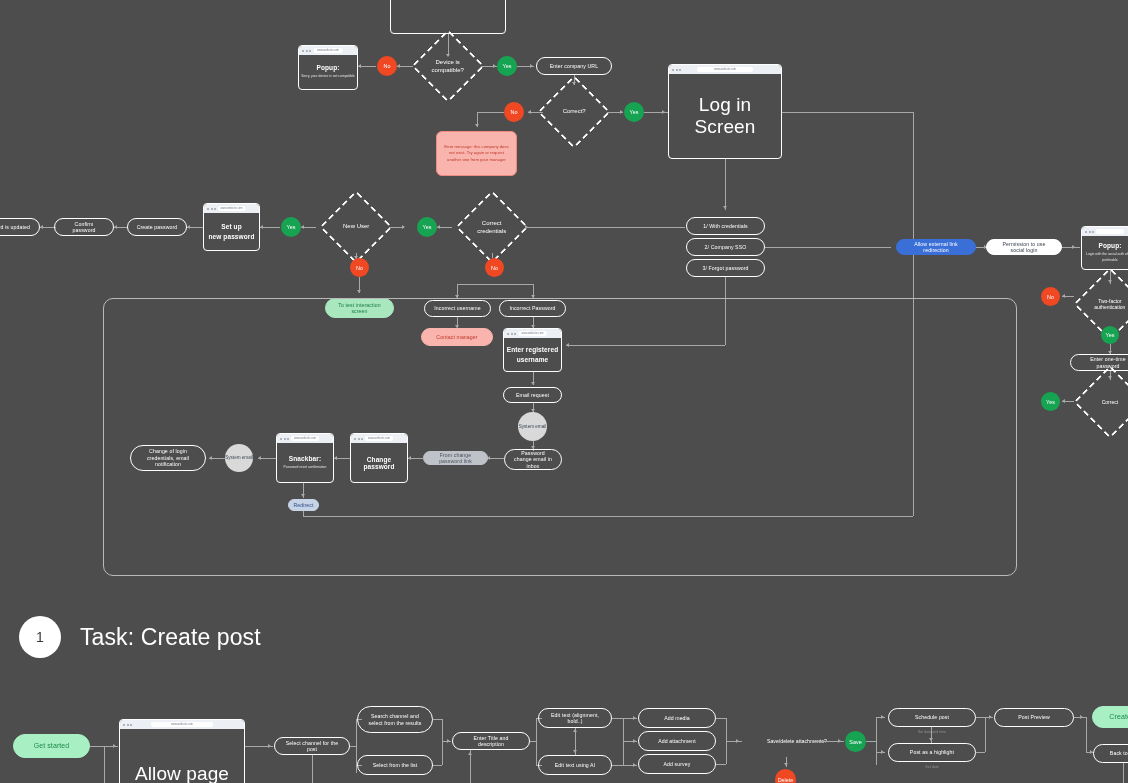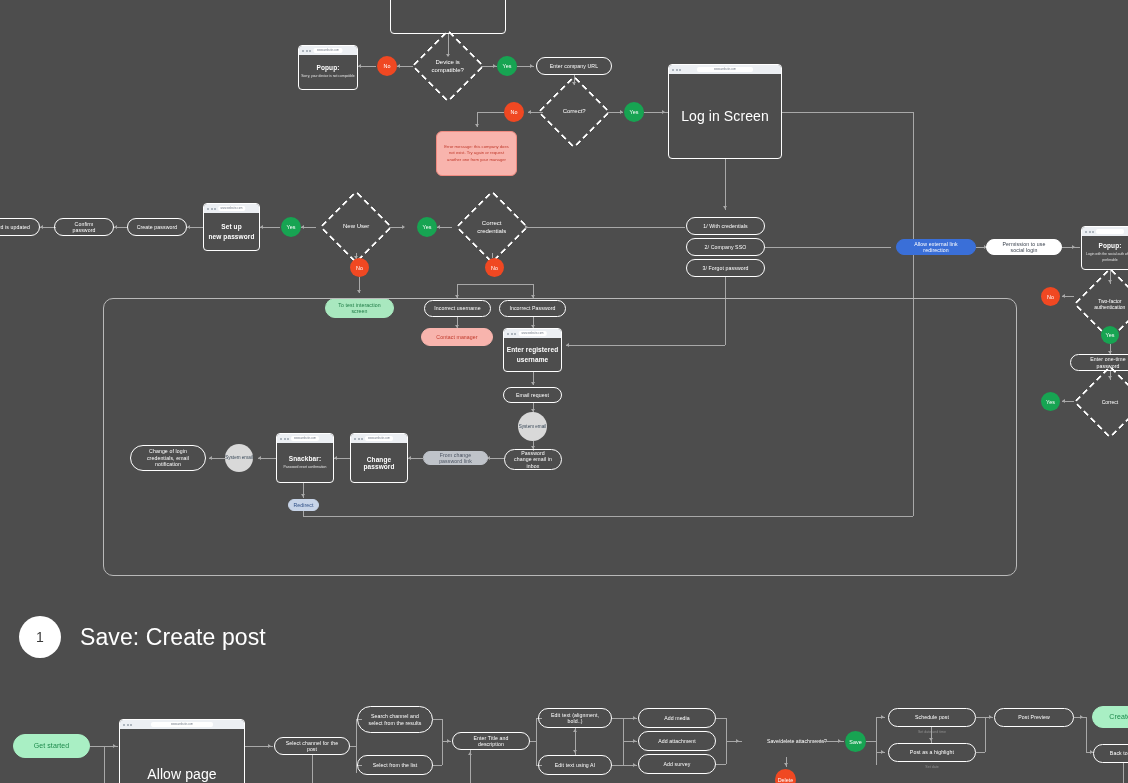--- a/index.html
+++ b/index.html
@@ -72,21 +72,21 @@
     width: 50%; height: 5px; background: #fff; border-radius: 2px;
     font-size: 2.6px; color: #6b7480; display: flex;
     align-items: center; justify-content: center;
     letter-spacing: .1px;
   }
   .browser .body {
     flex: 1; display: flex; flex-direction: column;
     align-items: center; justify-content: center;
     color: #fff; text-align: center; gap: 3px;
   }
-  .browser .body .title { font-size: 14px; letter-spacing: .1px; }
+  .browser .body .title { font-size: 19px; letter-spacing: .1px; }
   .browser .body .title.xs { font-size: 6.5px; font-weight: bold; }
   .browser .body .sub { font-size: 3.4px; color: #e2e2e2; line-height:1.5; }
 
   
   .pill.pink  { background: #f8b4ad; border-color: #f8b4ad; color: #c0392b; }
   .pill.green { background: #a9e8bf; border-color: #a9e8bf; color: #1d7a44; }
   .pill.greenbright { background: #a9efc4; border-color: #a9efc4; color: #1e8a4c; }
   .pill.blue  { background: #3a6fd8; border-color: #3a6fd8; color: #ffffff; }
   .pill.white { background: #ffffff; border-color: #ffffff; color: #39414d; }
   .pill.grey-lt { background: #bfc3c9; border-color: #bfc3c9; color: #4a5260; }
@@ -492,21 +492,21 @@
   <div class="arrow ar-l" style="left:1062px; top:399px;"></div>
 
   <div class="circle yes" style="position:absolute; left:1041px; top:392px; width:19px; height:19px;">
     <span>Yes</span>
   </div>
 
   <div class="task-row" style="left:19px; top:616px;">
     <div class="task-badge">
       <span>1</span>
     </div>
-    <div class="task-title">Save: Create post</div>
+    <div class="task-title">Task: Create post</div>
   </div>
 
   <div class="node pill greenbright" style="left:13px; top:734px; width:77px; height:24px; font-size:7px;">
     <span>Get started</span>
   </div>
   <div class="ln lnh" style="left:90px; top:746px; width:28px;"></div>
   <div class="arrow ar-r" style="left:113px; top:744px;"></div>
   <div class="ln lnv" style="left:104px; top:746px; height:37px;"></div>
 
   <div class="browser" style="left:119px; top:719px; width:126px; height:100px;">

